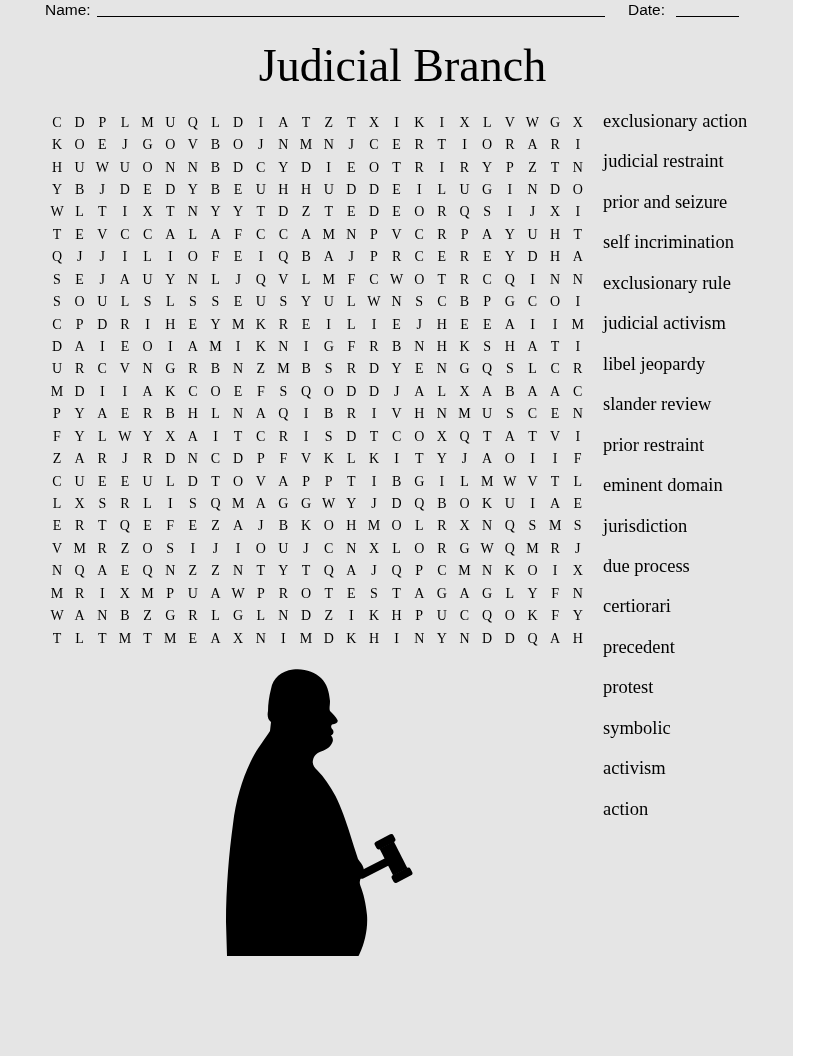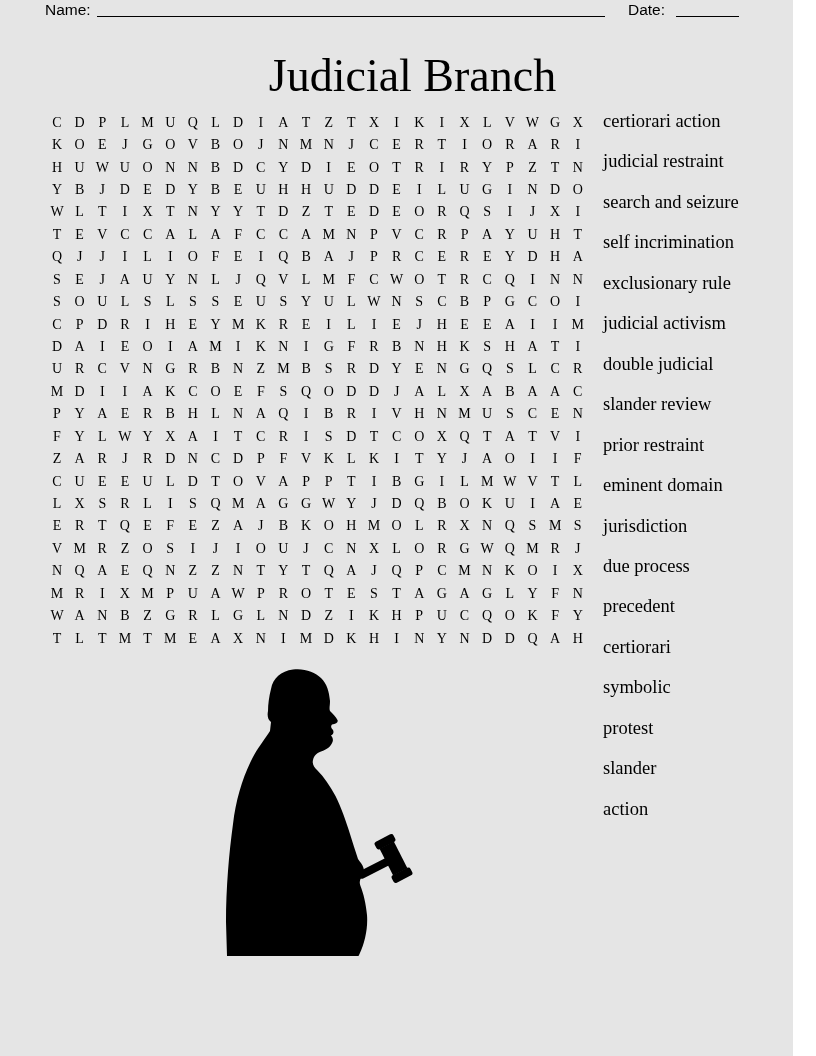--- a/index.html
+++ b/index.html
@@ -8,21 +8,21 @@
   
   .hdr-label{position:absolute;top:1px;font-family:"Liberation Sans", sans-serif;
              font-size:15.5px;color:#000;white-space:nowrap;}
   .name-label{left:45px;}
   .date-label{left:628px;text-align:right;}
   .blank-line{position:absolute;top:15.5px;border-bottom:1.8px solid #000;height:0;}
   .name-line{left:97px;width:508px;}
   .date-line{left:676px;width:63px;}
   
   .title{position:absolute;left:0;top:34px;width:100%;text-align:center;
-         font-size:46px;line-height:52px;font-weight:normal;margin:16px;
+         font-size:46px;line-height:52px;font-weight:normal;margin:6px;
          font-family:"Liberation Serif", serif;}
   
   .ws-grid{position:absolute;left:45.7px;top:111.6px;display:grid;
            grid-template-columns:repeat(24,22.65px);grid-auto-rows:22.43px;
            font-size:14px;}
   .ws-grid .cell{display:flex;align-items:center;justify-content:center;}
   
   .word-list{position:absolute;left:603px;top:101px;font-size:18.5px;}
   .word-list .word{line-height:40.45px;white-space:nowrap;}
   
@@ -615,37 +615,37 @@
       <div class="cell">Y</div>
       <div class="cell">N</div>
       <div class="cell">D</div>
       <div class="cell">D</div>
       <div class="cell">Q</div>
       <div class="cell">A</div>
       <div class="cell">H</div>
     </div>
 
   <div class="word-list">
-      <div class="word">certiorari action</div>
+      <div class="word">exclusionary action</div>
       <div class="word">judicial restraint</div>
-      <div class="word">search and seizure</div>
+      <div class="word">prior and seizure</div>
       <div class="word">self incrimination</div>
       <div class="word">exclusionary rule</div>
       <div class="word">judicial activism</div>
-      <div class="word">double judicial</div>
+      <div class="word">libel jeopardy</div>
       <div class="word">slander review</div>
       <div class="word">prior restraint</div>
       <div class="word">eminent domain</div>
       <div class="word">jurisdiction</div>
       <div class="word">due process</div>
+      <div class="word">certiorari</div>
       <div class="word">precedent</div>
-      <div class="word">certiorari</div>
+      <div class="word">protest</div>
       <div class="word">symbolic</div>
-      <div class="word">protest</div>
-      <div class="word">slander</div>
+      <div class="word">activism</div>
       <div class="word">action</div>
     </div>
 
   <svg class="judge" viewBox="0 0 250 310" xmlns="http://www.w3.org/2000/svg" aria-hidden="true">
     <path d="M27,296 L26,262
              C26,228 29,193 33,164
              C36,139 43,116 53,97
              C59,86 65,79 70,71
              L71,62
              C68,60 67,56 68,51

